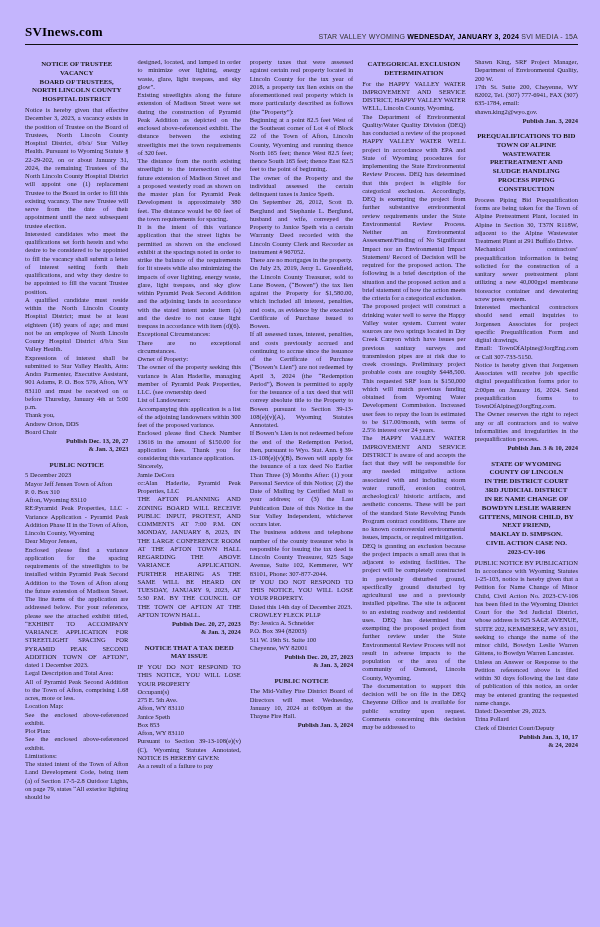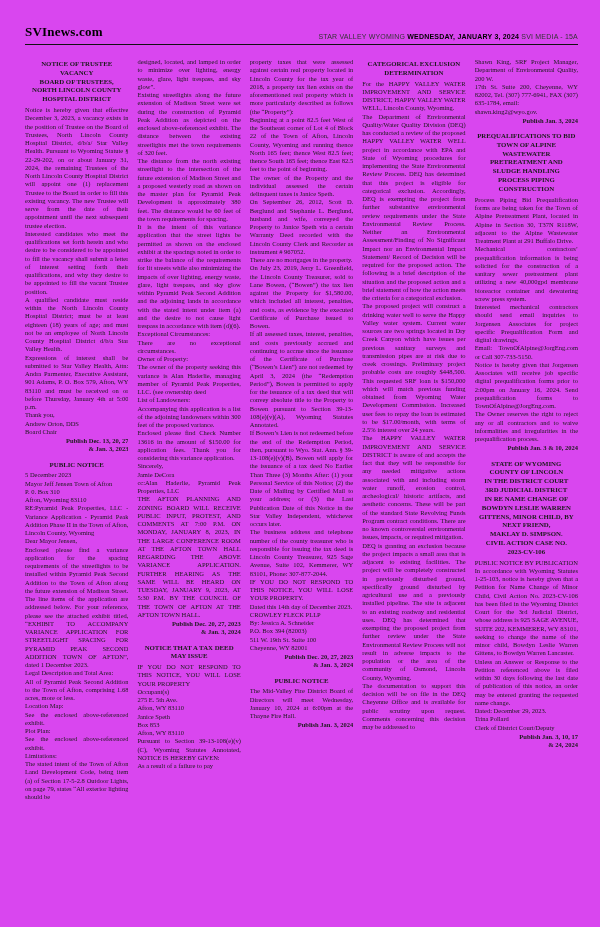--- a/index.html
+++ b/index.html
@@ -1,20 +1,20 @@
 <!DOCTYPE html>
 <html><head>
 <meta charset="utf-8">
 <style>
   html,body{margin:0;padding:0;background:#e8e8e6;}
   .page{
     position:relative;
     width:600px;height:927px;
     margin:0 auto;
-    background:#d946ef;
+    background:#c4b5fd;
     color:#1b1b1b;
     font-family:"Liberation Serif","DejaVu Serif",serif;
     overflow:hidden;
     box-sizing:border-box;
   }
   .masthead{
     position:absolute;left:25px;right:22px;top:24px;
     display:flex;justify-content:space-between;align-items:flex-end;
     padding-bottom:4px;
     border-bottom:1.5px solid #111;

